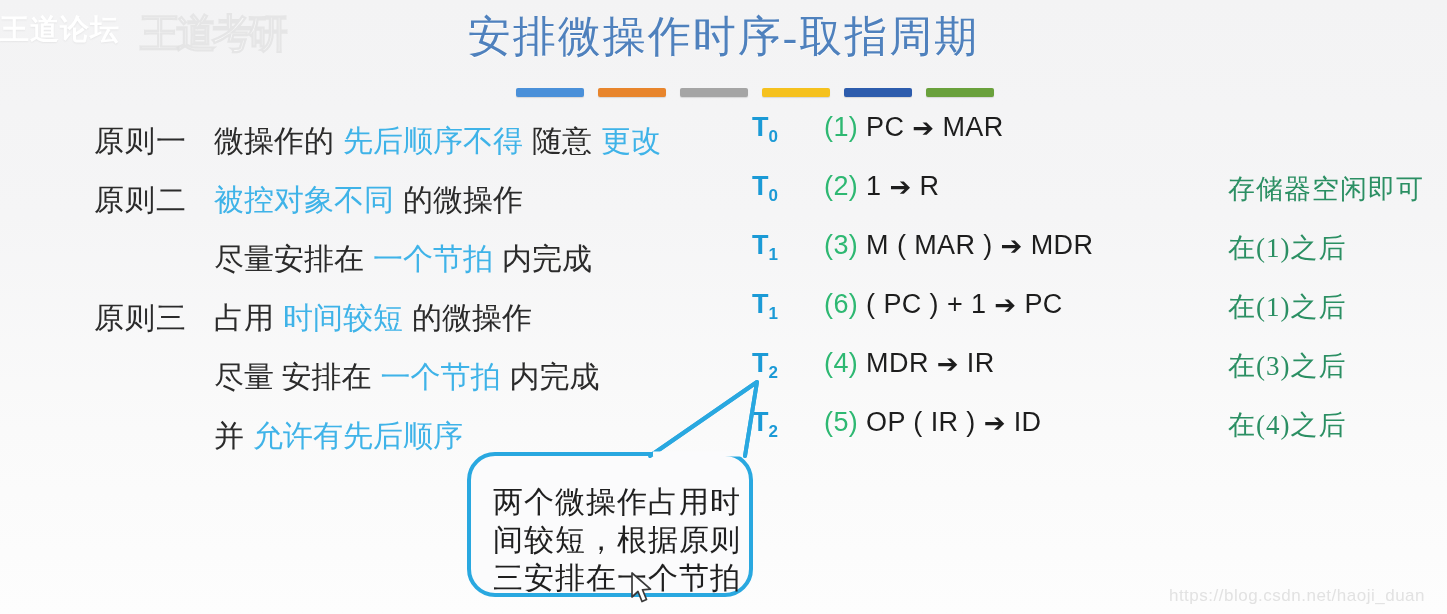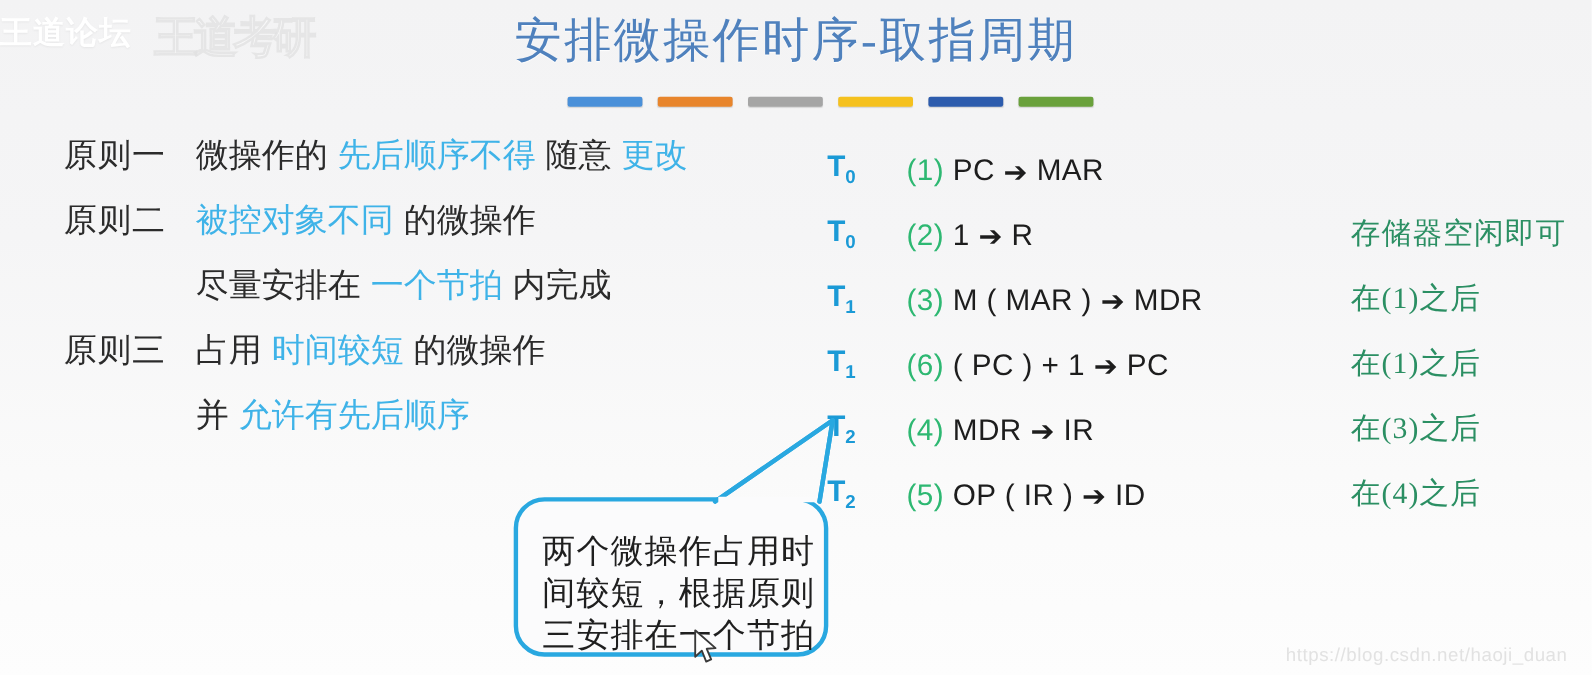--- a/index.html
+++ b/index.html
@@ -41,29 +41,29 @@
     white-space:nowrap;
   }
   .bars{position:absolute;left:516px;top:88px;display:flex;gap:14px;}
   .bar{width:68px;height:9px;border-radius:2px;box-shadow:0 1px 1px rgba(0,0,0,.12);}
 
   
   .principles{position:absolute;left:58px;top:112px;width:700px;}
   .prow{height:59px;display:flex;align-items:center;white-space:nowrap;}
   .plabel{
     width:120px;flex:0 0 120px;
-    font-size:30px;color:#2b2b2b;letter-spacing:1px;
+    font-size:30px;color:#2b2b2b;letter-spacing:1px;margin-left:36px;
   }
   .ptext{font-size:30px;color:#2b2b2b;letter-spacing:0px;}
   .hl{color:#3fb3e8;}
   .sp{display:inline-block;width:9px;}
 
   
   .ops{position:absolute;left:752px;top:112px;}
-  .orow{height:59px;display:flex;align-items:flex-end;white-space:nowrap;}
+  .orow{height:59px;display:flex;align-items:flex-start;white-space:nowrap;}
   .tcell{
     width:72px;flex:0 0 72px;
     font-family:"Liberation Sans","DejaVu Sans",sans-serif;
     font-size:27px;font-weight:600;color:#1b9ad6;
   }
   .tcell sub{font-size:17px;font-weight:600;}
   .ocell{
     width:404px;flex:0 0 404px;
     font-family:"Liberation Sans","DejaVu Sans",sans-serif;
     font-size:27px;color:#1d1d1d;letter-spacing:.4px;
@@ -132,20 +132,24 @@
         <div class="plabel">原则二</div>
         <div class="ptext"><span class="hl">被控对象不同</span><span class="sp"></span><span>的微操作</span></div>
       </div>
       <div class="prow">
         <div class="plabel"></div>
         <div class="ptext"><span>尽量安排在</span><span class="sp"></span><span class="hl">一个节拍</span><span class="sp"></span><span>内完成</span></div>
       </div>
       <div class="prow">
         <div class="plabel">原则三</div>
         <div class="ptext"><span>占用</span><span class="sp"></span><span class="hl">时间较短</span><span class="sp"></span><span>的微操作</span></div>
+      </div>
+      <div class="prow">
+        <div class="plabel"></div>
+        <div class="ptext"><span>尽量 安排在</span><span class="sp"></span><span class="hl">一个节拍</span><span class="sp"></span><span>内完成</span></div>
       </div>
       <div class="prow">
         <div class="plabel"></div>
         <div class="ptext"><span>并</span><span class="sp"></span><span class="hl">允许有先后顺序</span></div>
       </div>
     </div>
 
   <div class="ops">
       <div class="orow">
         <div class="tcell"><span>T</span><sub>0</sub></div>

